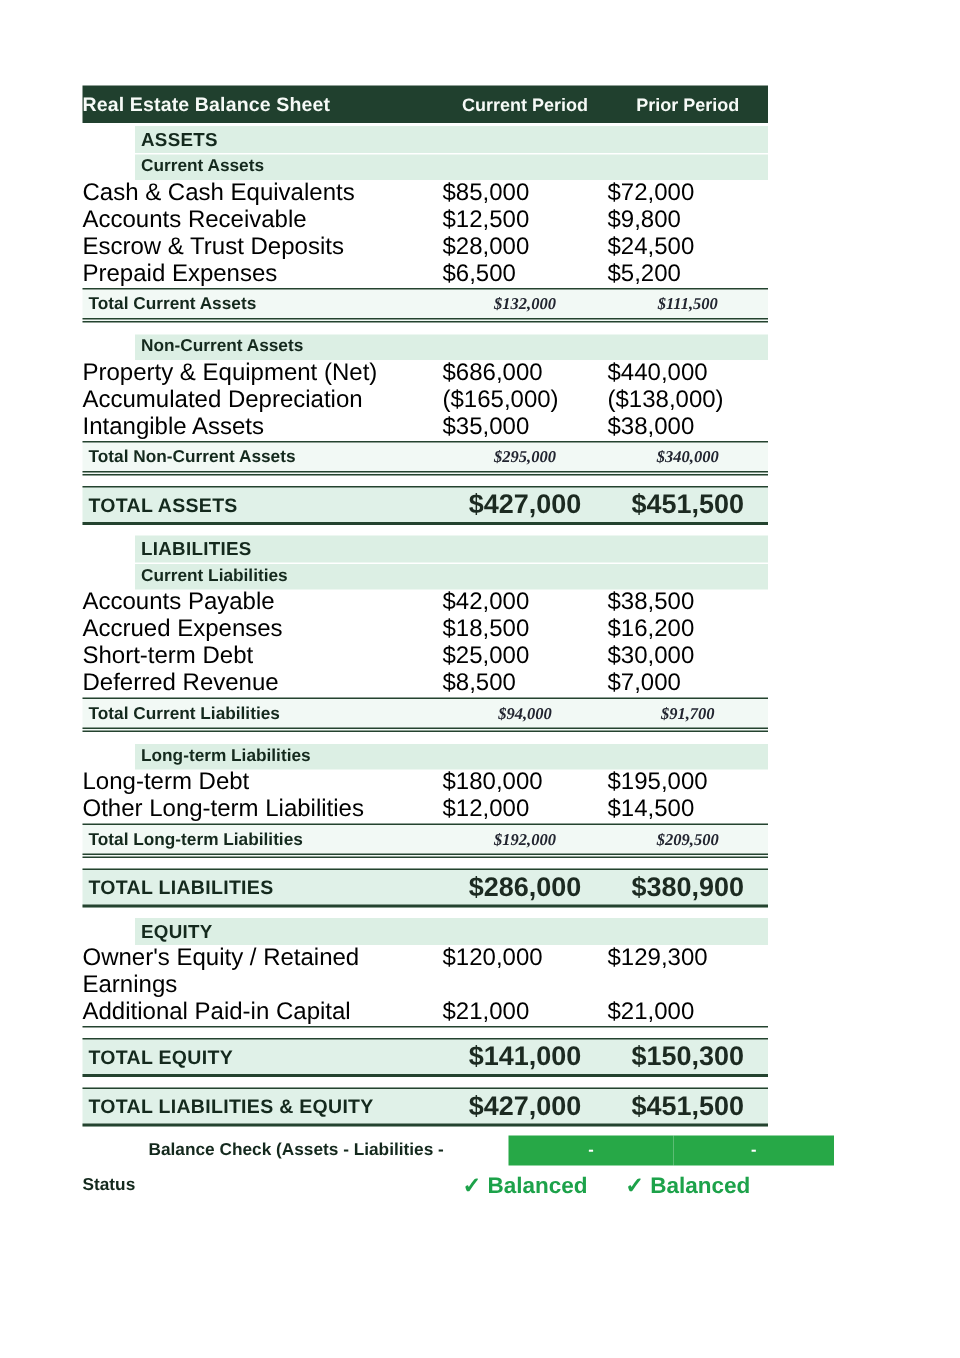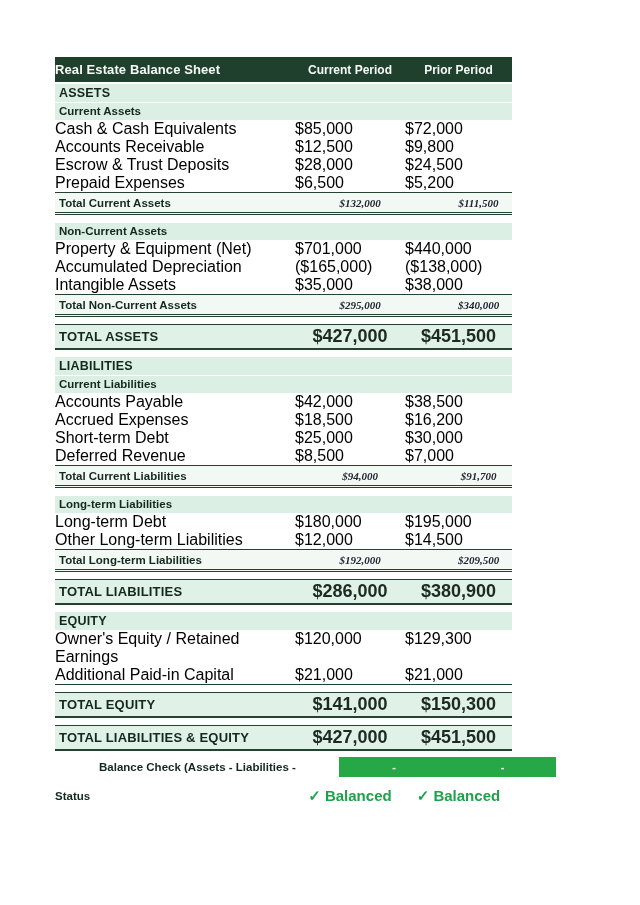--- a/index.html
+++ b/index.html
@@ -30,33 +30,33 @@
   }
   .h-title { font-size: 13px; letter-spacing: .1px; }
   .h-col   { text-align: center; font-size: 12px; }
 
   
   .band {
     background: var(--band-bg, #dcefe4);
     font-weight: bold;
     padding-left: 4px;
     color: var(--text-dark, #14291d);
+    margin-left: 35px;
   }
   .band.section { height: 18px; line-height: 18px; font-size: 12.5px; letter-spacing: .2px; }
   .band.sub     { height: 17px; line-height: 17px; font-size: 11.5px; margin-top: 1px; }
 
   
   .row { display: grid; grid-template-columns: 240px 110px 107px; }
 
   .row.subtotal {
     height: 19px; align-items: center;
     background: var(--subtotal-bg, #f2f9f5);
     border-top: 1.5px solid var(--border-dark, #24432f);
     border-bottom: 3px double var(--border-dark, #24432f);
-    gap: 10px;
   }
   .row.subtotal .label { padding-left: 4px; font-weight: bold; font-size: 11.5px; color: var(--text-dark, #14291d); }
   .row.subtotal .val {
     text-align: center; font-size: 11px; color: #222530;
     font-family: "Liberation Serif", serif; font-style: italic; font-weight: bold;
   }
 
   .row.grandtotal {
     height: 23px; align-items: center;
     background: var(--total-bg, #e0f1e8);
@@ -73,21 +73,21 @@
   .row.balance .label {
     font-weight: bold; font-size: 11.5px; color: var(--text-dark, #14291d);
     white-space: nowrap; overflow: hidden;
   }
   .row.balance .val {
     background: var(--accent-green, #27a847);
     color: #ffffff; font-weight: bold; font-size: 11px;
     height: 20px; line-height: 20px; text-align: center;
   }
 
-  .row.status { height: 19px; align-items: center; margin-top: 9px; }
+  .row.status { height: 19px; align-items: center; margin-top: 3px; }
   .row.status .label { font-weight: bold; font-size: 11.5px; color: var(--text-dark, #14291d); }
   .row.status .val { text-align: center; font-weight: bold; font-size: 15px; color: var(--status-green, #1da24a); }
   .row.status .check { margin-right: 4px; }
 </style>
 </head>
 <body>
 
 <div class="page">
   <div class="sheet">
     <div class="header-row">
@@ -120,21 +120,21 @@
         </div>
         <div class="row subtotal">
           <div class="label">Total Current Assets</div>
           <div class="val">$132,000</div>
           <div class="val">$111,500</div>
         </div>
         <div class="gap"></div>
         <div class="band sub">Non-Current Assets</div>
         <div class="row row">
           <div class="label">Property &amp; Equipment (Net)</div>
-          <div class="val">$701,000</div>
+          <div class="val">$686,000</div>
           <div class="val">$440,000</div>
         </div>
         <div class="row row">
           <div class="label">Accumulated Depreciation</div>
           <div class="val">($165,000)</div>
           <div class="val">($138,000)</div>
         </div>
         <div class="row row">
           <div class="label">Intangible Assets</div>
           <div class="val">$35,000</div>

